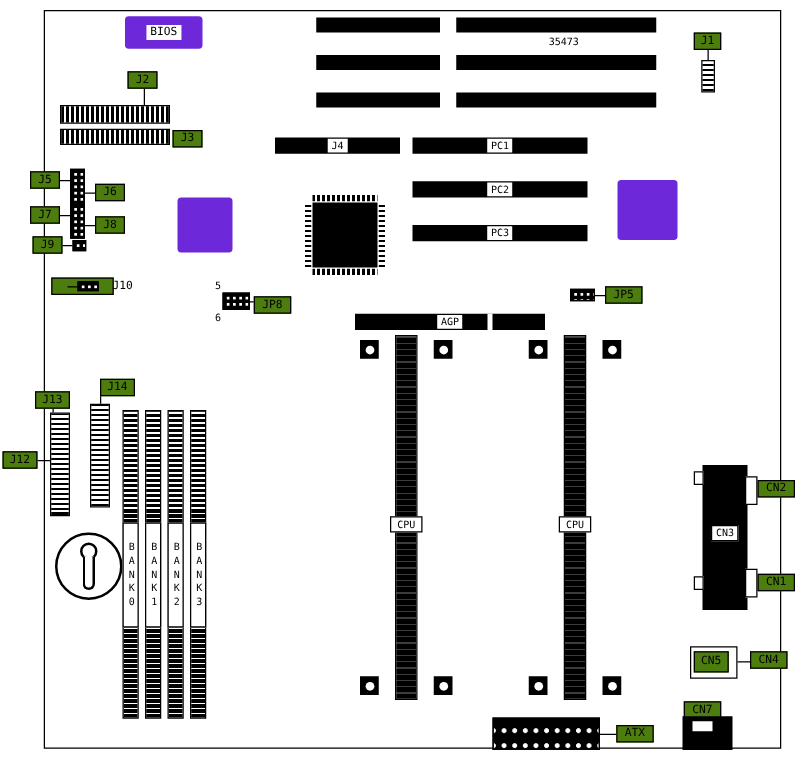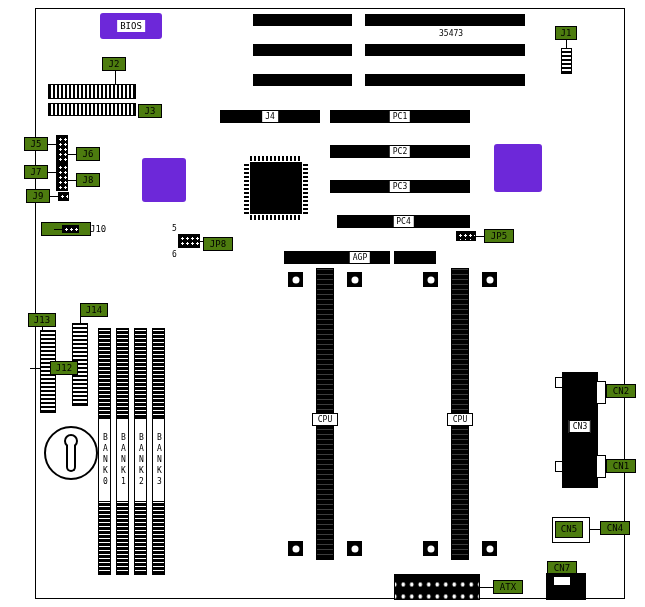--- a/index.html
+++ b/index.html
@@ -117,23 +117,20 @@
   </div>
   <div class="bar" style="left:330px;top:110px;width:140px;height:13px;">
     <div class="bar-label">PC1</div>
   </div>
   <div class="bar" style="left:330px;top:145px;width:140px;height:13px;">
     <div class="bar-label">PC2</div>
   </div>
   <div class="bar" style="left:330px;top:180px;width:140px;height:13px;">
     <div class="bar-label">PC3</div>
   </div>
-  <div class="bar" style="left:337px;top:215px;width:133px;height:13px;">
-    <div class="bar-label">PC4</div>
-  </div>
 
   <div class="jumper" style="left:456px;top:231px;width:20px;height:10px;"></div>
   <div class="leader" style="left:476px;top:236px;width:8px;height:1px;"></div>
   <div class="label" style="left:484px;top:229px;width:30px;">JP5</div>
 
   <div class="txt8" style="left:172px;top:224px;">5</div>
   <div class="jumper" style="left:178px;top:234px;width:22px;height:14px;"></div>
   <div class="txt8" style="left:172px;top:250px;">6</div>
   <div class="leader" style="left:200px;top:241px;width:3px;height:1px;"></div>
   <div class="label" style="left:203px;top:237px;width:30px;">JP8</div>
@@ -156,21 +153,21 @@
   <div class="bracket" style="left:482px;top:541px;"></div>
   <div class="cpu-slot" style="left:451px;top:268px;width:18px;height:292px;"></div>
   <div class="cpu-label" style="left:447px;top:413px;width:26px;">CPU</div>
 
   <div class="label" style="left:28px;top:313px;width:28px;">J13</div>
   <div class="label" style="left:80px;top:303px;width:28px;">J14</div>
   <div class="leader" style="left:42px;top:327px;width:1px;height:3px;"></div>
   <div class="leader" style="left:80px;top:317px;width:1px;height:6px;"></div>
   <div class="hstripe" style="left:40px;top:330px;width:16px;height:83px;"></div>
   <div class="hstripe" style="left:72px;top:323px;width:16px;height:83px;"></div>
-  <div class="label" style="left:2px;top:361px;width:28px;margin-left:48px;">J12</div>
+  <div class="label" style="left:2px;top:361px;width:28px;">J12</div>
   <div class="leader" style="left:30px;top:368px;width:10px;height:1px;"></div>
 
   <div class="battery" style="left:44px;top:426px;">
     <div class="bat-head"></div>
     <div class="bat-stem"></div>
   </div>
 
   <div class="dimm" style="left:98px;top:328px;width:13px;height:247px;"></div>
   <div class="dimm" style="left:116px;top:328px;width:13px;height:247px;"></div>
   <div class="dimm" style="left:134px;top:328px;width:13px;height:247px;"></div>

